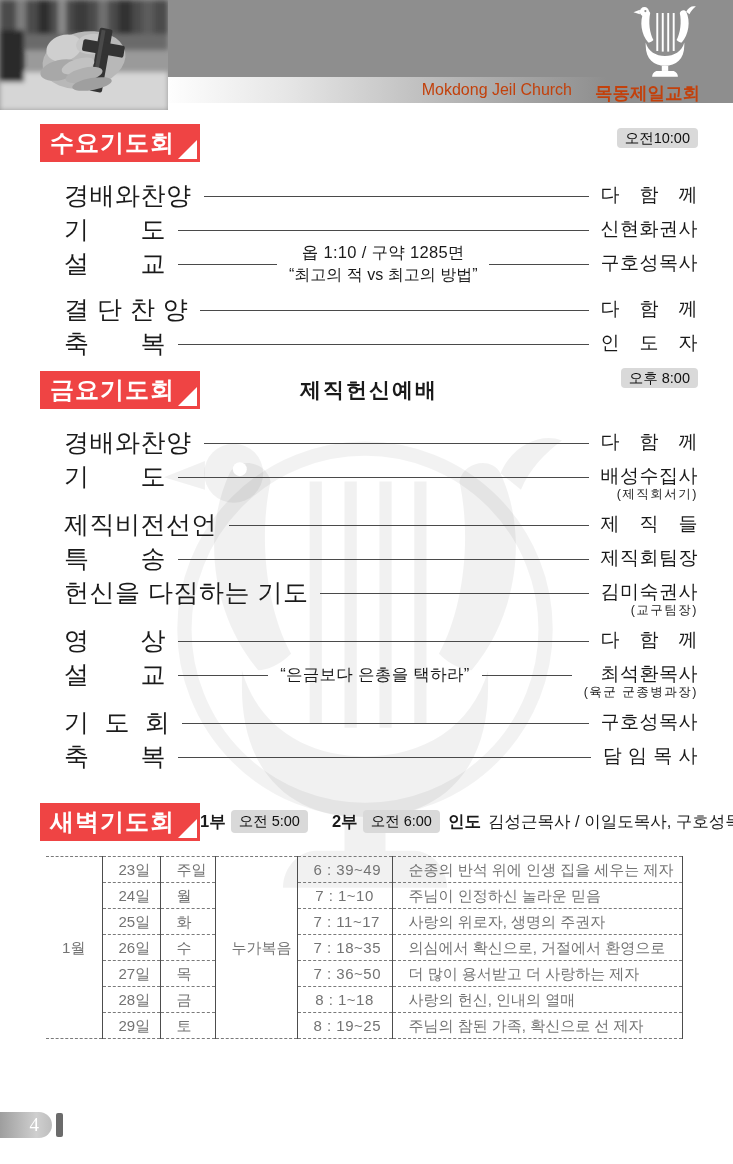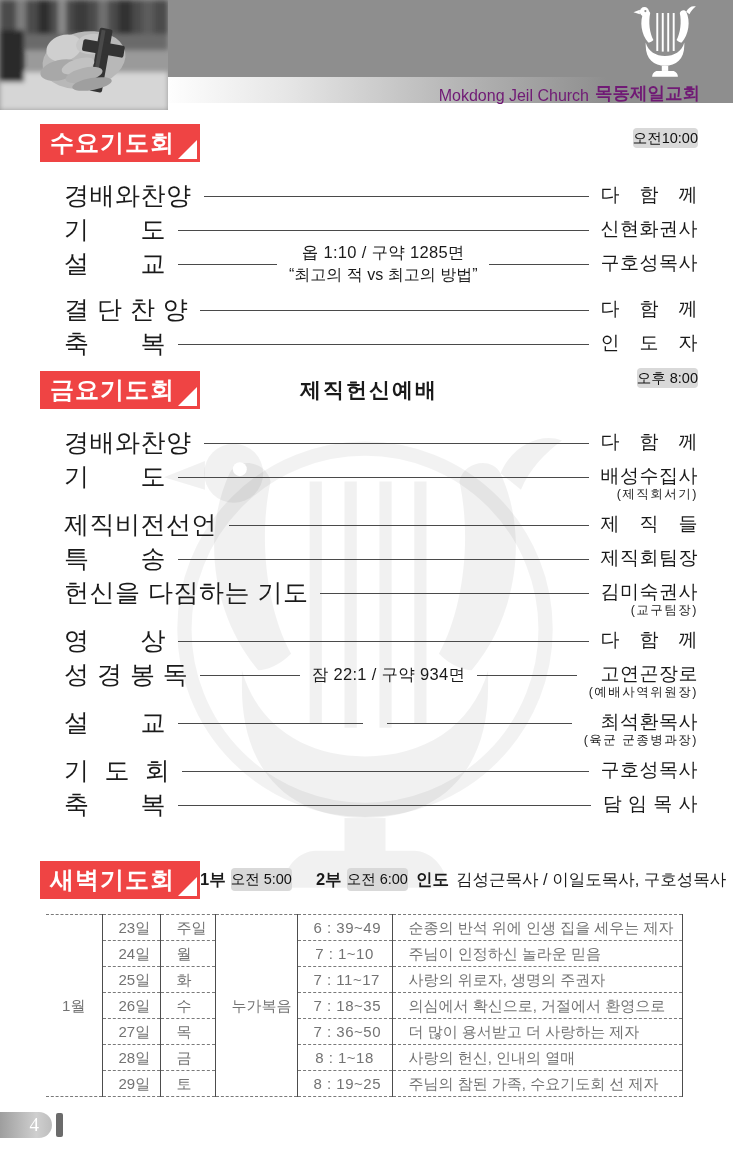--- a/index.html
+++ b/index.html
@@ -5,43 +5,43 @@
   *{box-sizing:border-box;margin:0;padding:0}
   html,body{width:733px;background:#fff}
   body{height:1164px;position:relative;overflow:hidden;
        font-family:"Liberation Sans",sans-serif;color:#1a1a1a}
 
   
   .header{position:relative;height:110px}
   .header-gray{position:absolute;left:162px;right:0;top:0;height:77px;background:#8e8e8e}
   .header-grad{position:absolute;left:162px;right:0;top:77px;height:26px;
                background:linear-gradient(90deg,#ffffff 0%,#e6e6e6 22%,#b5b5b5 52%,#8e8e8e 78%)}
-  .header-text{position:absolute;right:33px;top:81px;font-size:16px;color:#701a75;
-               display:flex;align-items:flex-end;gap:6px;white-space:nowrap}
+  .header-text{position:absolute;right:33px;top:81px;font-size:16px;color:#c2410c;
+               display:flex;align-items:flex-start;gap:23px;white-space:nowrap}
   .church-ko{font-weight:bold;font-size:17.5px}
   .photo{position:absolute;left:0;top:0;width:168px;height:110px;display:block}
   .logo{position:absolute;right:33px;top:4px;width:70px;height:74px;display:block}
 
   
   .watermark{position:absolute;left:150px;top:424px;width:430px;height:472px;z-index:0;pointer-events:none}
 
   .content{position:relative;z-index:1}
 
   
   .section{padding:0 35px 0 40px}
-  .sec1{margin-top:14px}.sec2{margin-top:17px}.sec3{margin-top:46px}
+  .sec1{margin-top:14px}.sec2{margin-top:17px}.sec3{margin-top:36px}
   .sec-head{position:relative;display:flex;align-items:flex-start;justify-content:space-between}
   .sec-box{position:relative;width:160px;height:38px;background:#ef4444;color:#fff;
            display:flex;align-items:center;padding-left:10px;
            font-family:"Liberation Serif",serif;font-weight:bold;font-size:24px;letter-spacing:1px;flex:0 0 auto}
   .fold{position:absolute;right:3px;bottom:3px;width:0;height:0;
         border-left:19px solid transparent;border-bottom:19px solid #fff}
   .sec-subtitle{position:absolute;left:50%;transform:translateX(-50%);top:5px;
                 font-size:21px;font-weight:bold;letter-spacing:2px;white-space:nowrap}
-  .tbadge{background:#d9d9d9;border-radius:4px;padding:2px 0;font-size:14.5px;white-space:nowrap;color:#111}
+  .tbadge{background:#d9d9d9;border-radius:4px;padding:2px 8px;font-size:14.5px;white-space:nowrap;color:#111}
   .badge-slot{margin-top:5px}
 
   
   .rows{margin:22px 0 0 24px}
   .prow{display:flex;align-items:flex-start;margin-bottom:12px}
   .plabel{font-size:25px;letter-spacing:.5px;white-space:pre;line-height:22px}
   .pline{flex:1;border-top:1.5px solid #4a4a4a;margin:12px 12px 0 12px;min-width:24px}
   .pperf{text-align:right;line-height:22px}
   .pname{display:block;font-size:19px;letter-spacing:.5px;white-space:pre}
   .psub{display:block;font-size:12.5px;letter-spacing:1.5px;color:#222;line-height:13px;margin-top:1px}
@@ -273,34 +273,25 @@
           </span>
         </div>
         <div class="prow">
           <span class="plabel">영　　상</span>
           <span class="pline"></span>
           <span class="pperf">
             <span class="pname">다　함　께</span>
           </span>
         </div>
         <div class="prow">
-          <span class="plabel">성 경 봉 독</span>
+          <span class="plabel">설　　교</span>
           <span class="pline"></span>
           <span class="pcenter">
-            <span class="c1">잠 22:1 / 구약 934면</span>
-          </span>
-          <span class="pline"></span>
-          <span class="pperf">
-            <span class="pname">고연곤장로</span>
-            <span class="psub">(예배사역위원장)</span>
-          </span>
-        </div>
-        <div class="prow">
-          <span class="plabel">설　　교</span>
-          <span class="pline"></span>
+            <span class="c1">“은금보다 은총을 택하라”</span>
+          </span>
           <span class="pline"></span>
           <span class="pperf">
             <span class="pname">최석환목사</span>
             <span class="psub">(육군 군종병과장)</span>
           </span>
         </div>
         <div class="prow">
           <span class="plabel">기  도  회</span>
           <span class="pline"></span>
           <span class="pperf">
@@ -373,21 +364,21 @@
           <tr>
             <td class="td-date">28일</td>
             <td class="td-day">금</td>
             <td class="td-pass">8 : 1~18</td>
             <td class="td-title">사랑의 헌신, 인내의 열매</td>
           </tr>
           <tr>
             <td class="td-date">29일</td>
             <td class="td-day">토</td>
             <td class="td-pass">8 : 19~25</td>
-            <td class="td-title">주님의 참된 가족, 수요기도회 선 제자</td>
+            <td class="td-title">주님의 참된 가족, 확신으로 선 제자</td>
           </tr>
         </tbody>
     </table>
   </div>
 
 </div>
 
 <div class="page-tab">
   <span>4</span>
 </div>

